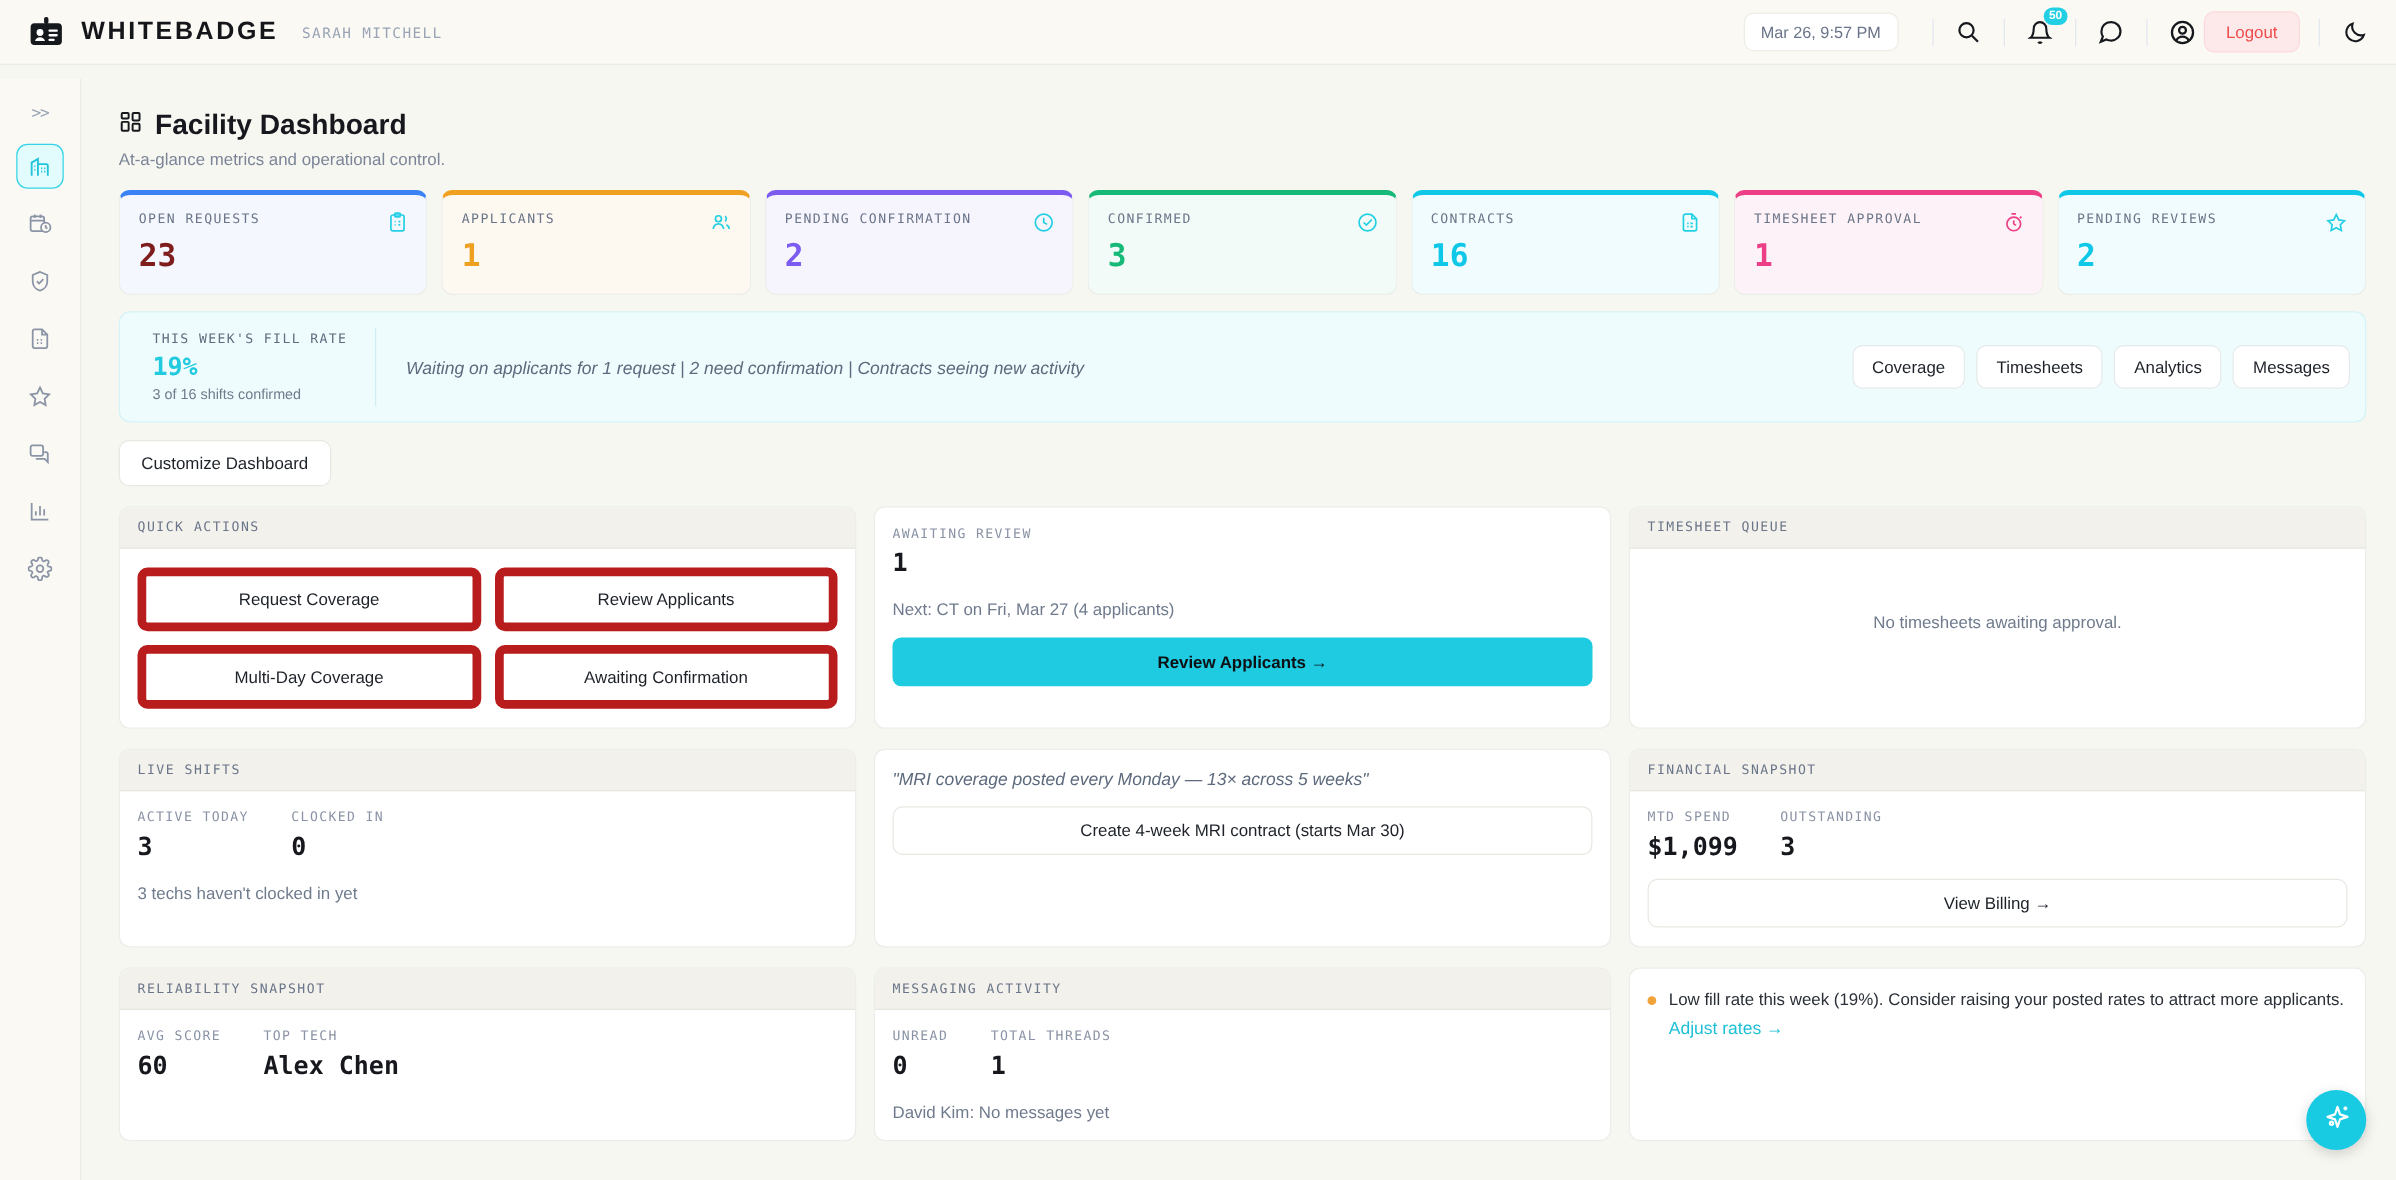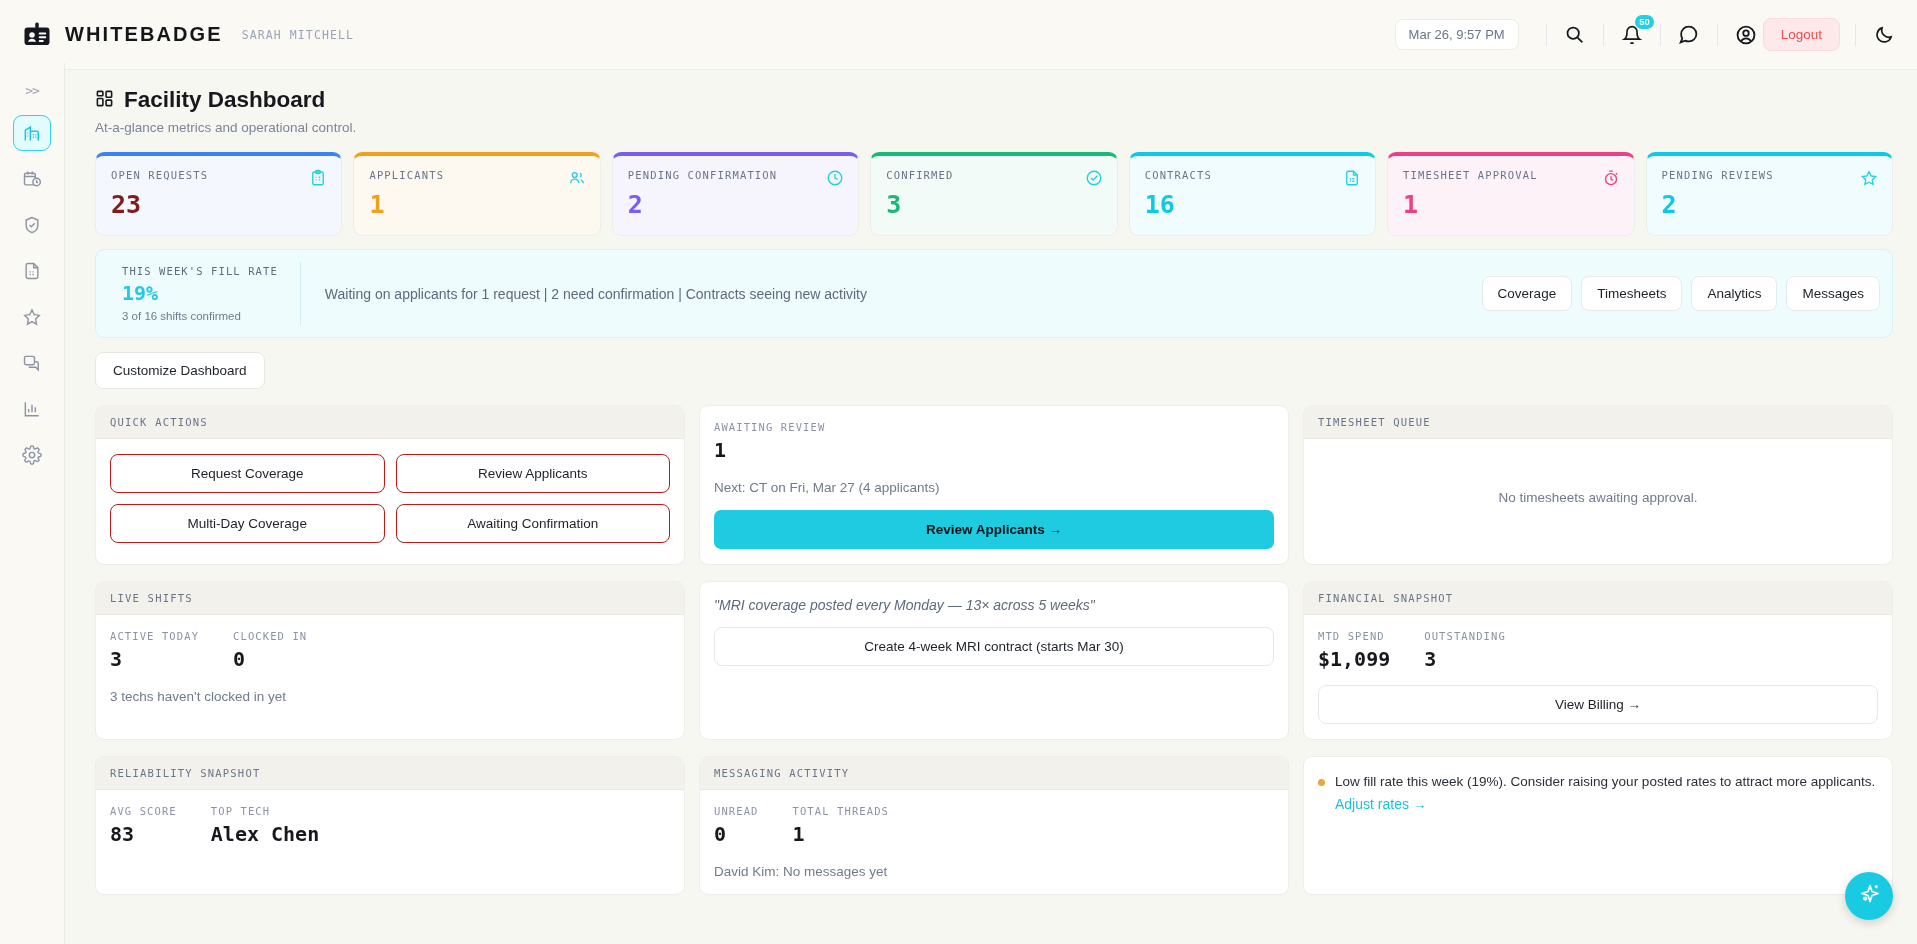--- a/index.html
+++ b/index.html
@@ -7,21 +7,21 @@
   html, body {
     width: 1917px; height: 944px;
     background: #f7f7f2;
     font-family: "Liberation Sans", sans-serif;
     overflow: hidden;
   }
   .mono { font-family: "DejaVu Sans Mono", monospace; }
 
   
   .topbar {
-    height: 70px; width: 100%;
+    height: 52px; width: 100%;
     background: #faf9f4;
     border-bottom: 1px solid #ececE4;
     display: flex; align-items: center;
     padding: 0 18px 0 22px;
     position: relative;
   }
   .brand { display: flex; align-items: center; gap: 13px; }
   .badge-logo { width: 30px; height: 30px; display: block; }
   .brand-name {
     font-size: 20px; font-weight: bold; letter-spacing: 2.1px;
@@ -112,21 +112,21 @@
     font-size: 10.5px; letter-spacing: 1.1px; color: #5f6b7e;
     font-family: "DejaVu Sans Mono", monospace;
   }
   .fill-rate {
     font-size: 20px; font-weight: bold; color: #21cadf; margin-top: 4px;
     font-family: "DejaVu Sans Mono", monospace;
   }
   .fill-sub { font-size: 11.5px; color: #6f7b8d; margin-top: 5px; }
   .fill-msg {
     flex: 1; display: flex; align-items: center; padding-left: 24px;
-    font-size: 14px; color: #5d6a7d;
+    font-size: 14px; font-style: italic; color: #5d6a7d;
   }
   .fill-tabs { display: flex; align-items: center; gap: 9px; }
   .fill-tab {
     background: #fff; border: 1px solid #e6eaea; border-radius: 8px;
     padding: 9px 15px; font-size: 13.5px; color: #1d2128; cursor: pointer;
   }
   .customize-btn {
     margin-top: 14px; background: #fff; border: 1px solid #e8e8e2;
     border-radius: 8px; padding: 10px 17px; font-size: 13.5px;
     color: #1d2128; cursor: pointer;
@@ -143,21 +143,21 @@
     padding: 10px 14px;
     font-size: 10.5px; letter-spacing: 1.2px; color: #6b7589;
     font-family: "DejaVu Sans Mono", monospace;
   }
   .panel-body { padding: 15px 14px; flex: 1; }
   .h-160 { min-height: 160px; }
   .h-155 { min-height: 155px; }
 
   .qa-grid { display: grid; grid-template-columns: 1fr 1fr; gap: 11px; }
   .qa-btn {
-    background: #fff; border: 1px solid #b91c1c; border-radius: 8px;
+    background: #fff; border: 7px solid #b91c1c; border-radius: 8px;
     padding: 11px 20px; font-size: 13.5px; color: #1d2128;
     text-align: center; cursor: pointer;
   }
 
   .stat-label {
     font-size: 10.5px; letter-spacing: 1.1px; color: #8a93a5;
     font-family: "DejaVu Sans Mono", monospace;
   }
   .stat-value {
     font-size: 20px; font-weight: bold; color: #16181d; margin-top: 5px;
@@ -512,21 +512,21 @@
   </div>
 
   
   <div class="grid">
     <div class="panel">
       <div class="panel-head">RELIABILITY SNAPSHOT</div>
       <div class="panel-body">
         <div class="stat-row">
           <div>
             <div class="stat-label mono">AVG SCORE</div>
-            <div class="stat-value">83</div>
+            <div class="stat-value">60</div>
           </div>
           <div>
             <div class="stat-label mono">TOP TECH</div>
             <div class="stat-value">Alex Chen</div>
           </div>
         </div>
       </div>
     </div>
 
     <div class="panel">

